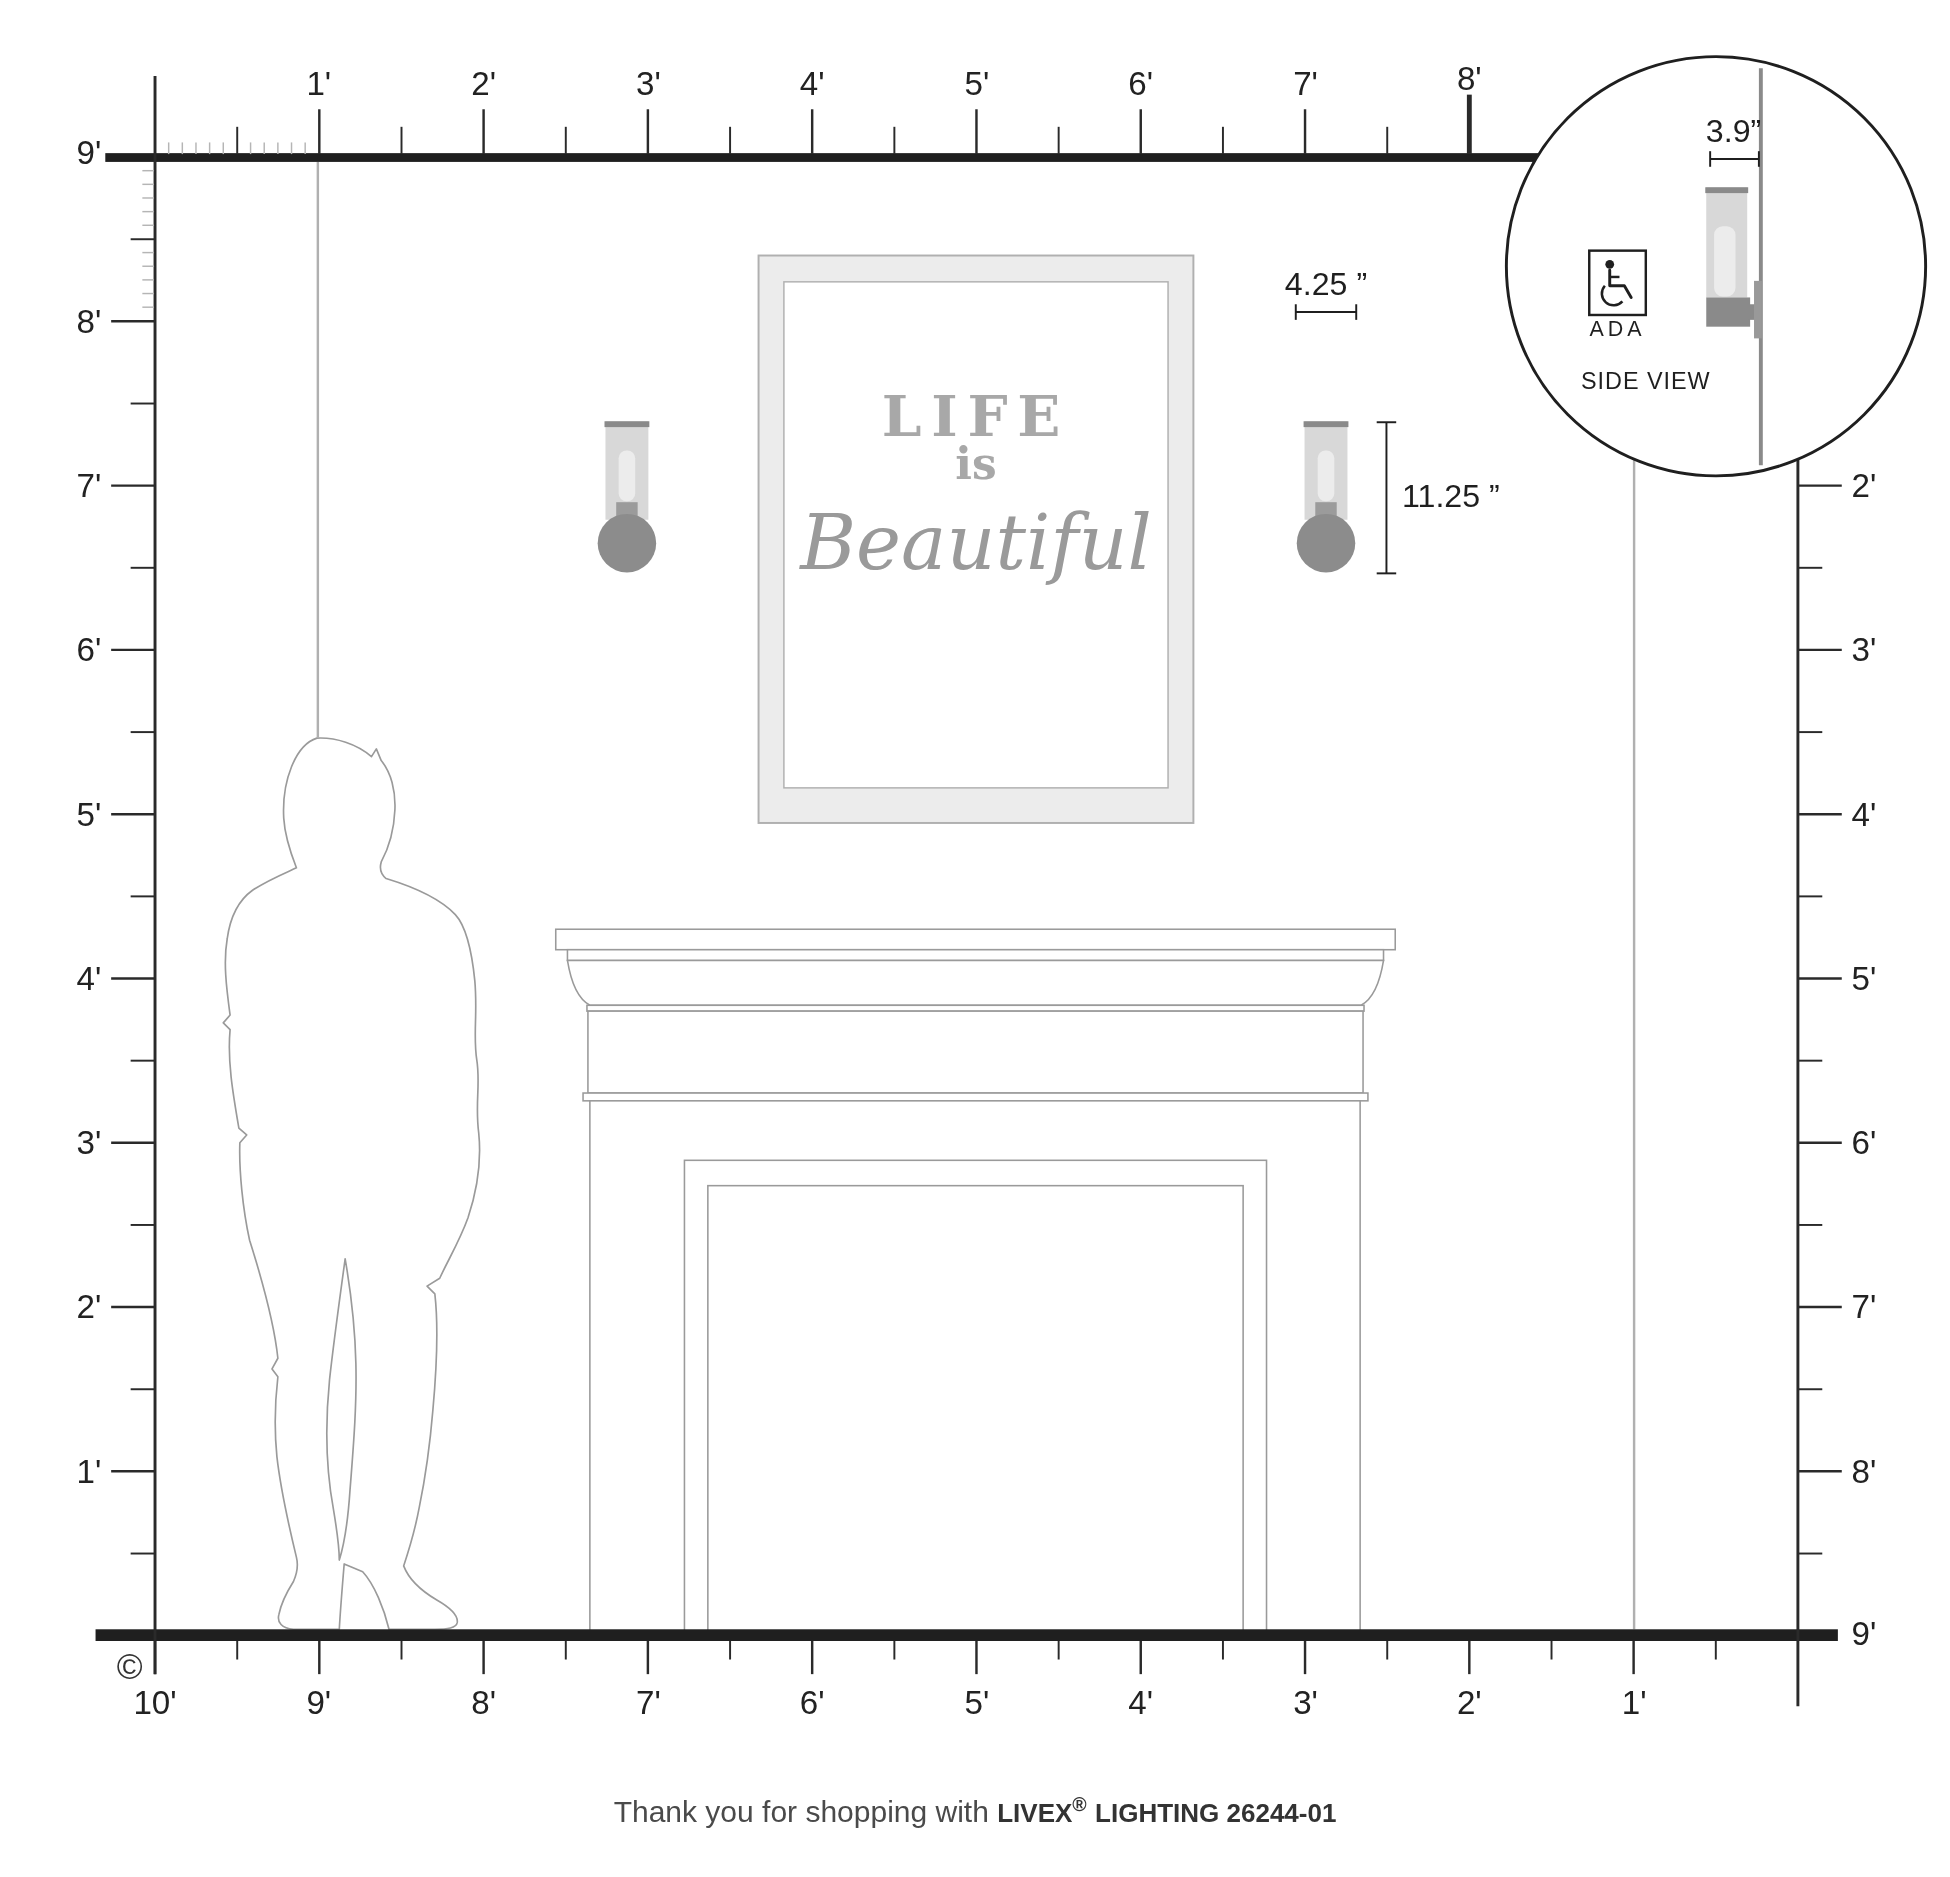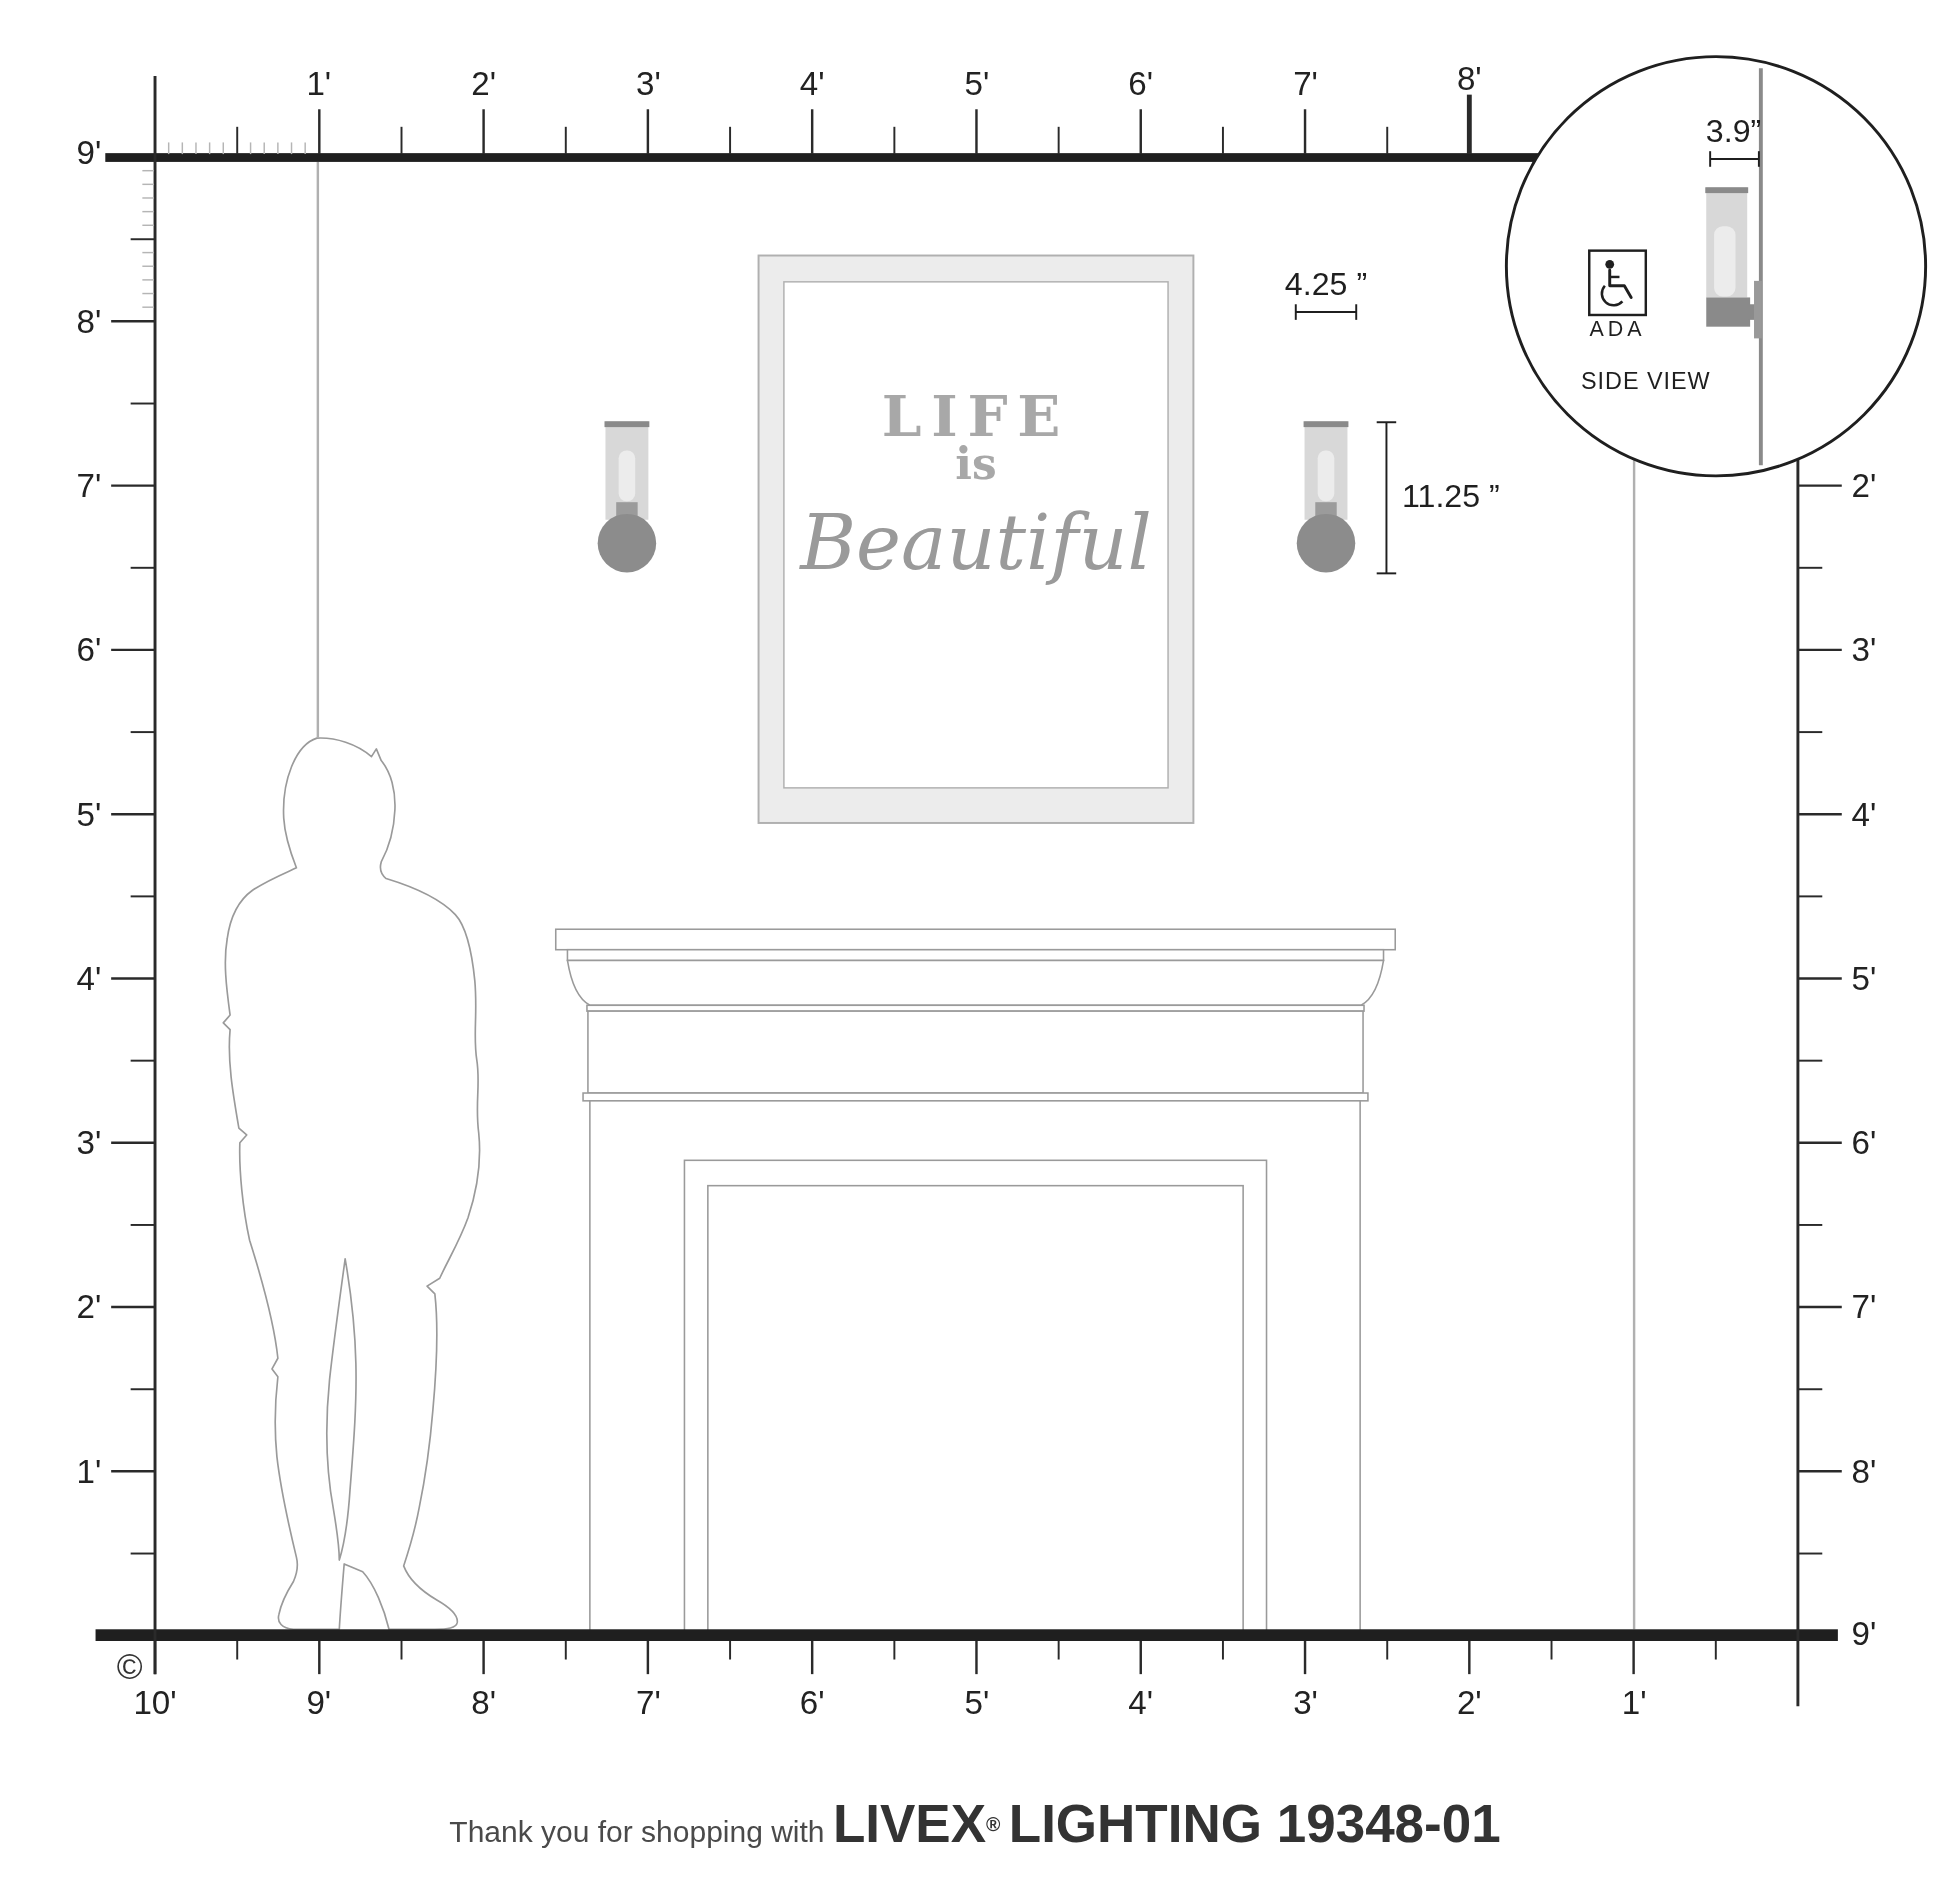--- a/index.html
+++ b/index.html
@@ -4,21 +4,21 @@
 <style>
   html,body{margin:0;padding:0;background:#ffffff;}
   body{width:1950px;height:1877px;position:relative;font-family:"Liberation Sans",sans-serif;}
   svg{position:absolute;top:0;left:0;}
   .ruler-label{font-family:"Liberation Sans",sans-serif;font-size:34px;fill:#222;}
   .dim-label{font-family:"Liberation Sans",sans-serif;font-size:33px;fill:#1f1f1f;}
   .inset-label{font-family:"Liberation Sans",sans-serif;fill:#1f1f1f;}
   .art-serif{font-family:"DejaVu Serif","Liberation Serif",serif;font-weight:bold;fill:#a8a8a8;}
   .art-script{font-family:"DejaVu Serif","Liberation Serif",serif;font-style:italic;fill:#9a9a9a;}
   #footer{position:absolute;top:1793px;left:50%;transform:translateX(-50%);white-space:nowrap;color:#4a4a4a;font-size:30px;}
-  #footer .brand{font-weight:bold;font-size:53px;color:#333;}
+  #footer .brand{font-weight:bold;font-size:26px;color:#333;}
   #footer sup{font-size:19.5px;font-weight:bold;color:#333;}
 </style>
 </head>
 <body>
 
 <svg width="1950" height="1877" viewBox="0 0 2000 1925">
 
   <defs>
     <g id="sconce">
       <rect x="-22" y="0" width="44" height="101" fill="#d8d8d8"></rect>
@@ -291,15 +291,15 @@
     </g>
     <text class="inset-label" x="1659" y="345" font-size="22" letter-spacing="4" text-anchor="middle">ADA</text>
     <text class="inset-label" x="1688" y="399" font-size="24" letter-spacing="1" text-anchor="middle">SIDE VIEW</text>
   </g>
 
 </svg>
 
 <div id="footer">
   <span>Thank you for shopping with</span>
   <span class="brand">LIVEX</span><sup>®</sup>
-  <span class="brand">LIGHTING 19348-01</span>
+  <span class="brand">LIGHTING 26244-01</span>
 </div>
 
 
 </body></html>

